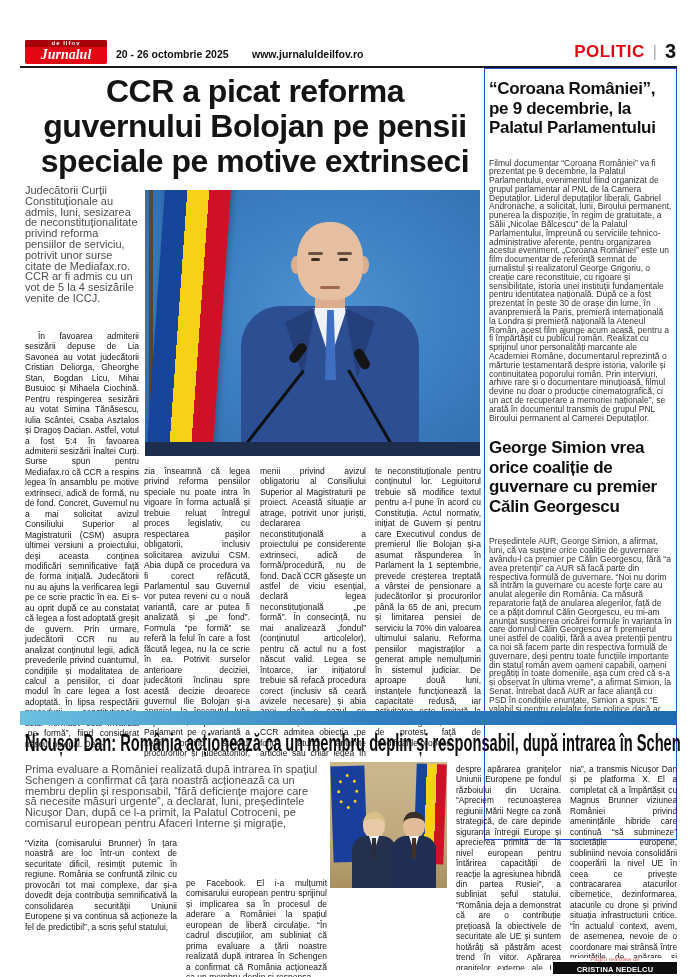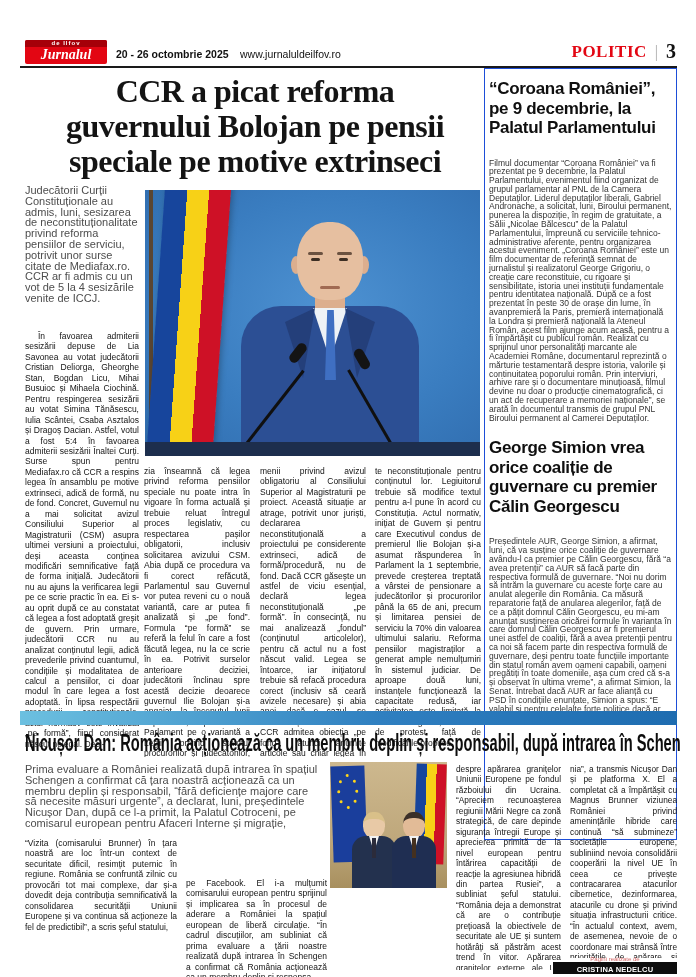--- a/index.html
+++ b/index.html
@@ -9,30 +9,30 @@
     font-family:"Liberation Sans", sans-serif; color:#1a1a1a; overflow:hidden;
   }
   
   .hdr-logo { position:absolute; left:25px; top:40px; width:82px; height:24px;
     background:#e30613; border-radius:2px; text-align:center; overflow:hidden; }
   .hdr-logo .logo-top { font-size:6px; line-height:7px; color:#fff; background:#a50009;
     font-weight:bold; letter-spacing:1px; }
   .hdr-logo .logo-main { font-family:"Liberation Serif", serif; font-style:italic;
     font-weight:bold; color:#fff; font-size:14px; line-height:16px; }
   .hdr-date { position:absolute; left:116px; top:48px; font-size:10.5px; font-weight:bold; color:#111; }
-  .hdr-url  { position:absolute; left:240px; top:48px; font-size:10.5px; font-weight:normal; color:#111; }
-  .hdr-right { position:absolute; right:20px; top:40px; display:flex; align-items:center; gap:8px;font-family:Liberation Serif, serif; }
+  .hdr-url  { position:absolute; left:252px; top:48px; font-size:10.5px; font-weight:bold; color:#111; }
+  .hdr-right { position:absolute; right:20px; top:40px; display:flex; align-items:center; gap:8px; }
   .hdr-section { color:#e30613; font-size:17px; font-weight:bold; letter-spacing:.5px; }
   .hdr-sep { color:#aaa; font-size:16px; font-weight:normal; }
   .hdr-pagenum { color:#111; font-size:20px; font-weight:bold; }
   .hdr-rule { position:absolute; left:20px; top:66px; width:657px; height:2px; background:#1a1a1a; }
 
   
   .headline { position:absolute; left:28px; top:74px; width:454px; text-align:center;
-    font-family:Liberation Serif, serif; font-weight:bold; font-size:32px;
+    font-family:Liberation Sans, sans-serif; font-weight:bold; font-size:32px;
     line-height:35px; color:#141414; letter-spacing:-0.5px; }
   .intro-left { position:absolute; left:25px; top:185px; width:114px; height:140px;
     font-size:11px; line-height:10.8px; color:#4d4d4d; overflow:hidden; }
   .body-left { position:absolute; left:25px; top:331px; width:114px; height:426px;
     font-size:8.5px; line-height:10.45px; text-align:justify; text-indent:13px;
     color:#141414; overflow:hidden; }
   .bodycol { position:absolute; top:466px; width:106px; height:291px;
     font-size:8.5px; line-height:10.45px; text-align:justify; color:#141414; overflow:hidden; }
   .bodycol.c1 { left:144px; } .bodycol.c2 { left:260px; } .bodycol.c3 { left:375px; }
 

